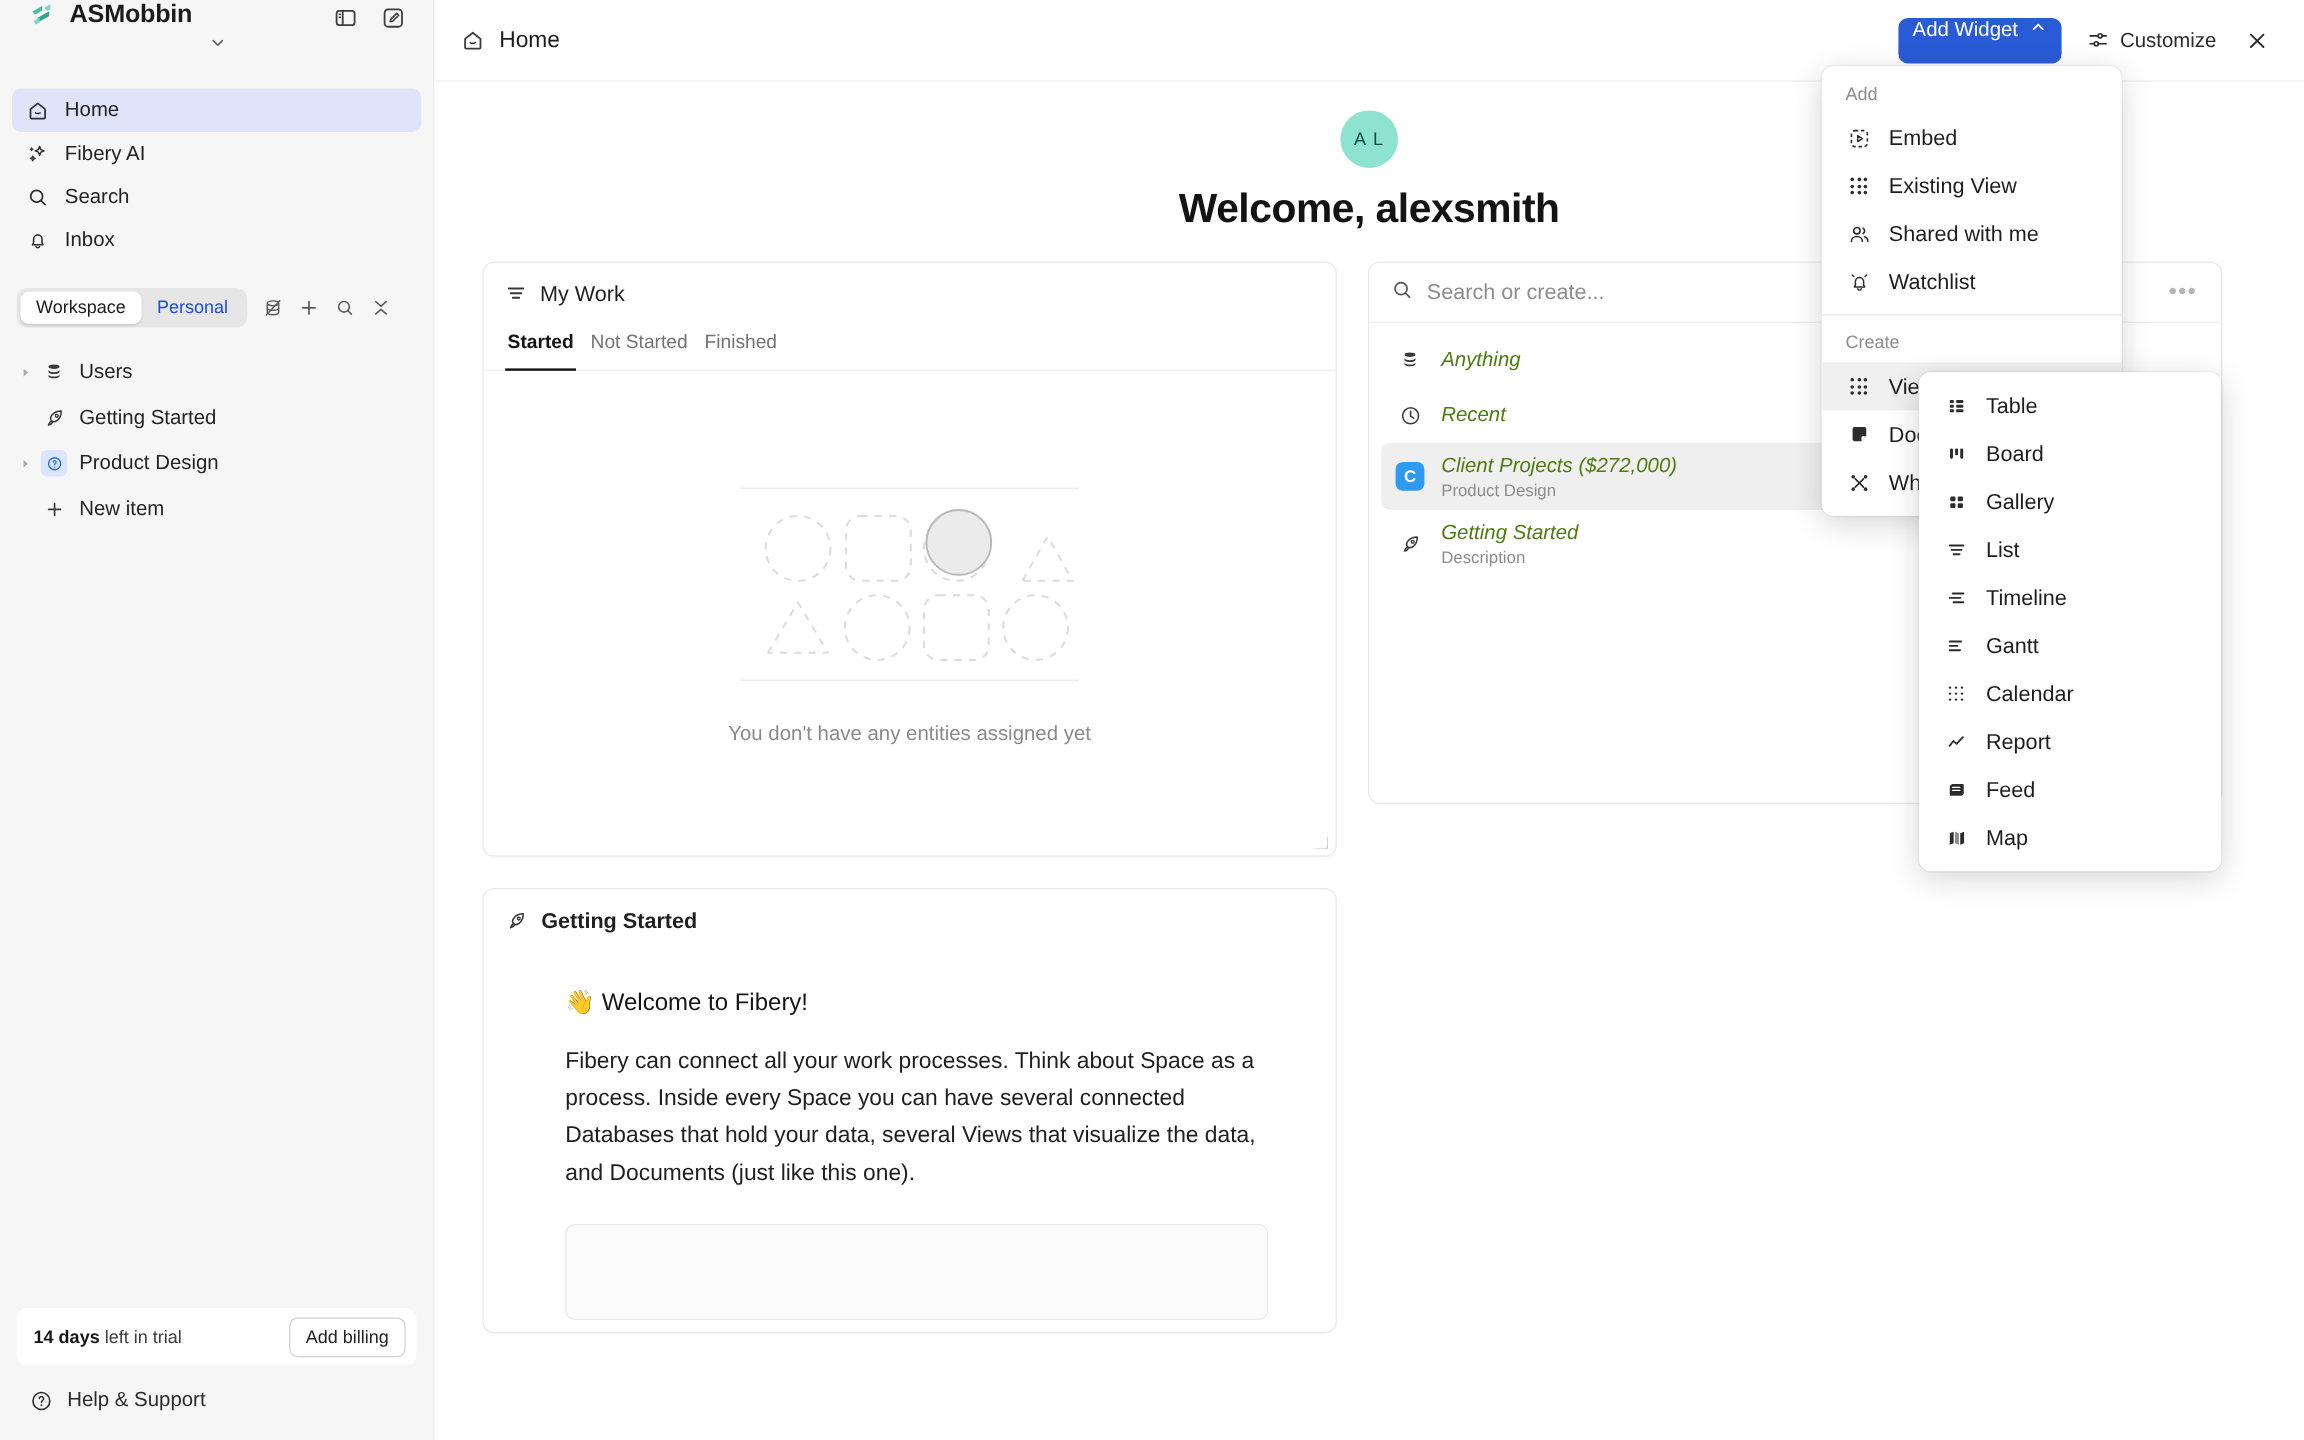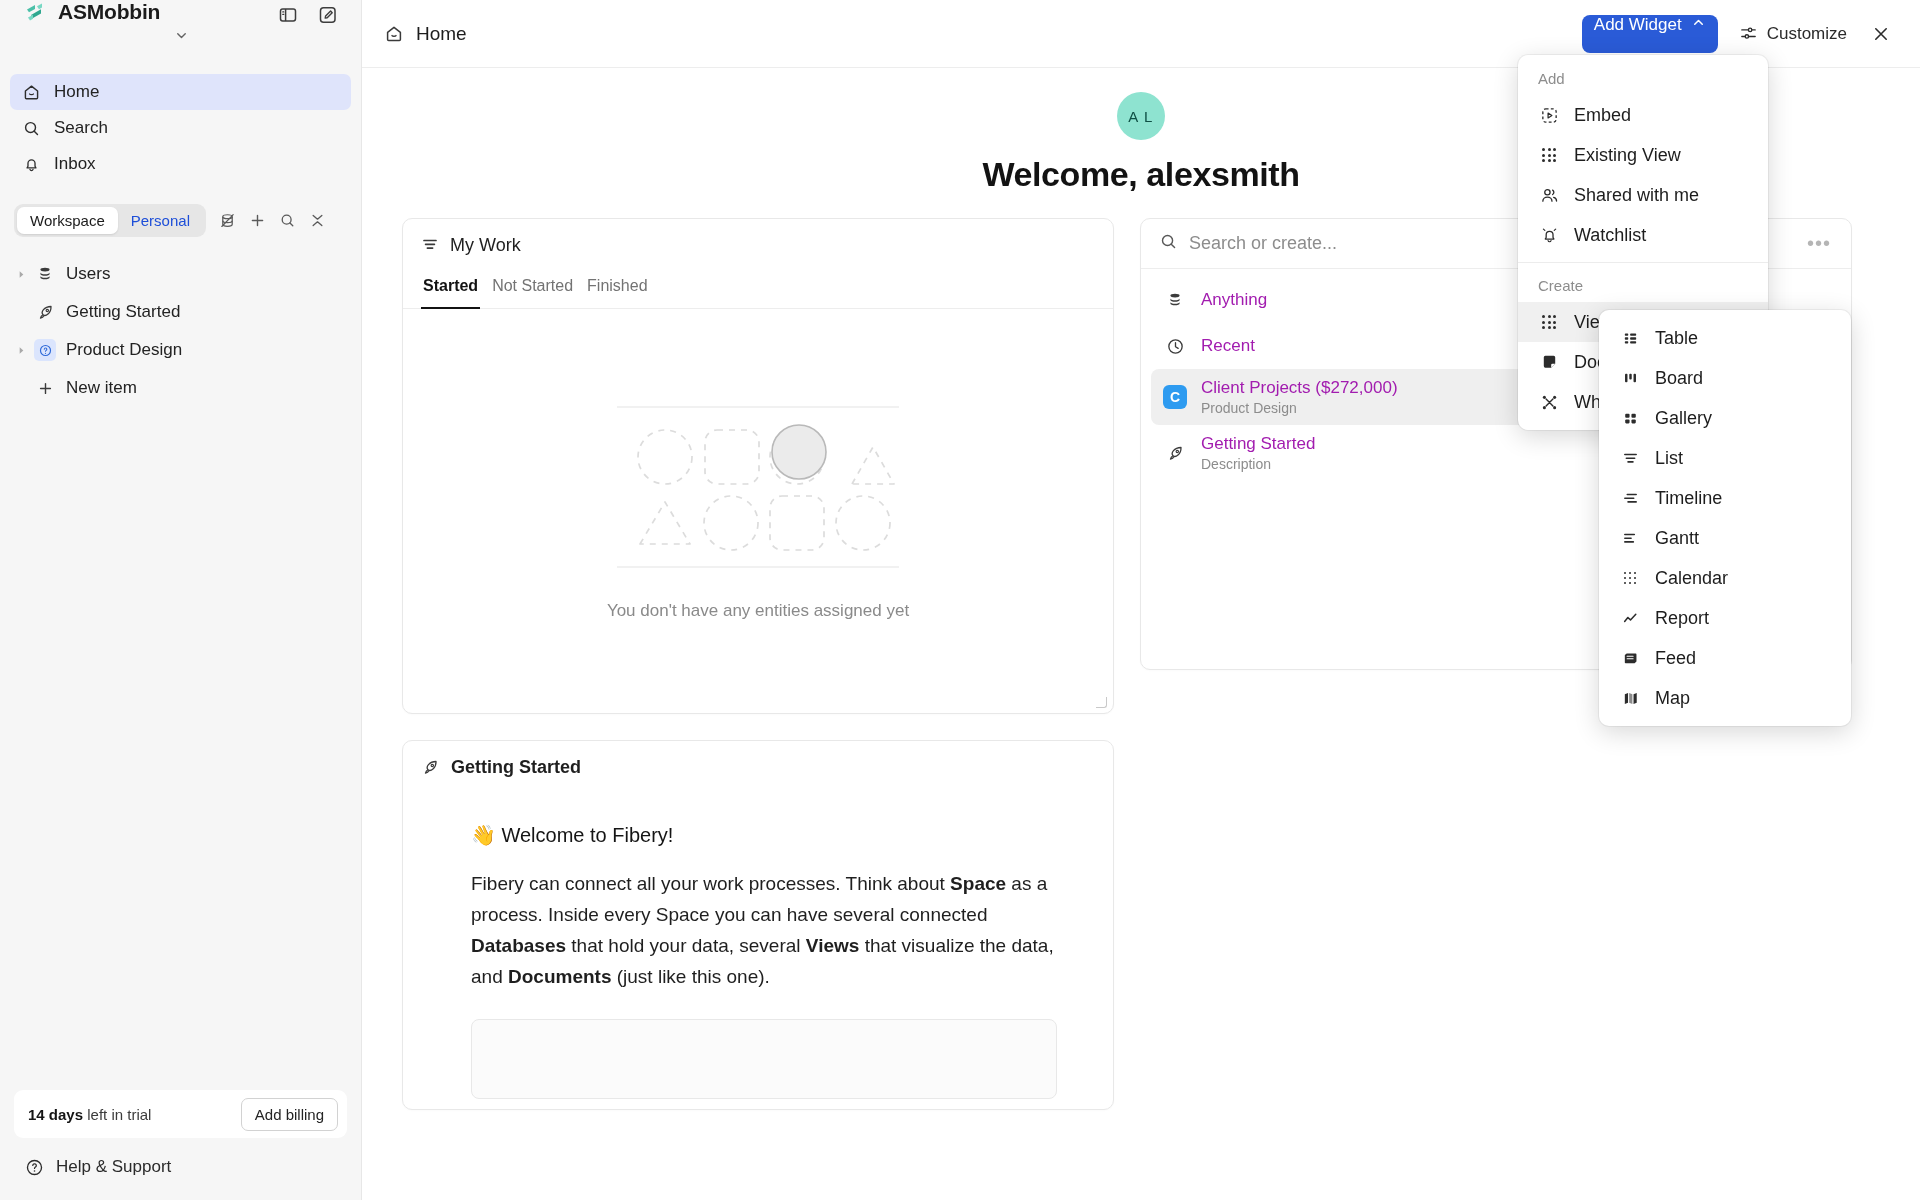--- a/index.html
+++ b/index.html
@@ -161,35 +161,35 @@
   }
   .srch-input::placeholder { color: #8d8d8d; }
   .res-list { padding: 8px 10px 10px 10px; height: 400px; }
   .res-item {
     display: flex; align-items: center; gap: 14px; height: 46px;
     padding: 0 12px; border-radius: 8px; cursor: pointer;
   }
   .res-item.hl { background: #efefef; }
   .res-item .r-ico { width: 24px; flex: 0 0 24px; display: flex; align-items: center; justify-content: center; color: #3b3b3b; }
   .res-main { flex: 1; min-width: 0; }
-  .res-title { font-size: 17px; color: #a21caf; white-space: nowrap; overflow: hidden; text-overflow: ellipsis; }
+  .res-title { font-size: 17px; color: #4d7c0f; white-space: nowrap; overflow: hidden; text-overflow: ellipsis; font-style: italic; }
   .res-sub { font-size: 14px; color: #8c8c8c; margin-top: 2px; }
   .res-num { font-size: 15px; color: #9a9a9a; padding-left: 14px; }
   .res-item.tall { height: 56px; }
   .ico-sq {
     width: 24px; height: 24px; border-radius: 6px; background: #2e9bf0;
     display: flex; align-items: center; justify-content: center; color: #fff;
     font-size: 14px; font-weight: 700;
   }
 
   
   .doc-body { padding: 30px 56px 10px 68px; }
   .doc-h { font-size: 20px; color: #151515; margin-bottom: 22px; }
   .doc-p { font-size: 19px; line-height: 1.63; color: #1f1f1f; }
-  .doc-p b { font-weight: 700; }
+  .doc-p b { font-weight: 400; }
   .doc-block {
     margin-top: 26px; height: 80px; border: 1px solid #e8e8e8; border-radius: 8px; background: #fbfbfb;
   }
 
   
   .menu {
     position: absolute; background: #ffffff; border-radius: 10px;
     box-shadow: 0 6px 26px rgba(0,0,0,.16), 0 0 0 1px rgba(0,0,0,.05);
     padding: 8px 0; z-index: 60;
   }
@@ -253,20 +253,30 @@
 
     <nav class="nav-list">
       <div class="nav-item active">
         <span class="ni-ico">
           <svg width="19" height="19" viewBox="0 0 20 20" fill="none">
             <path d="M3.6 8.4 10 3.3l6.4 5.1v7.2a1 1 0 01-1 1h-10.8a1 1 0 01-1-1z" stroke="#2e2e2e" stroke-width="1.5" stroke-linejoin="round"></path>
             <path d="M8 11.6c.5.8 3.5.8 4 0" stroke="#2e2e2e" stroke-width="1.4" stroke-linecap="round"></path>
           </svg>
         </span>
         <span>Home</span>
+      </div>
+      <div class="nav-item">
+        <span class="ni-ico">
+          <svg width="19" height="19" viewBox="0 0 20 20" fill="none">
+            <path d="M11.6 3.2l1.1 2.8 2.8 1.1-2.8 1.1-1.1 2.8-1.1-2.8L7.7 7.1l2.8-1.1z" stroke="#2e2e2e" stroke-width="1.3" stroke-linejoin="round"></path>
+            <path d="M5.6 11.6l.6 1.5 1.5.6-1.5.6-.6 1.5-.6-1.5-1.5-.6 1.5-.6z" stroke="#2e2e2e" stroke-width="1.2" stroke-linejoin="round"></path>
+            <path d="M4.6 4.6v2.2M3.5 5.7h2.2" stroke="#2e2e2e" stroke-width="1.2" stroke-linecap="round"></path>
+          </svg>
+        </span>
+        <span>Fibery AI</span>
       </div>
       <div class="nav-item">
         <span class="ni-ico">
           <svg width="19" height="19" viewBox="0 0 20 20" fill="none">
             <circle cx="9" cy="9" r="5.2" stroke="#2e2e2e" stroke-width="1.5"></circle>
             <path d="M12.9 12.9l3.4 3.4" stroke="#2e2e2e" stroke-width="1.5" stroke-linecap="round"></path>
           </svg>
         </span>
         <span>Search</span>
       </div>

